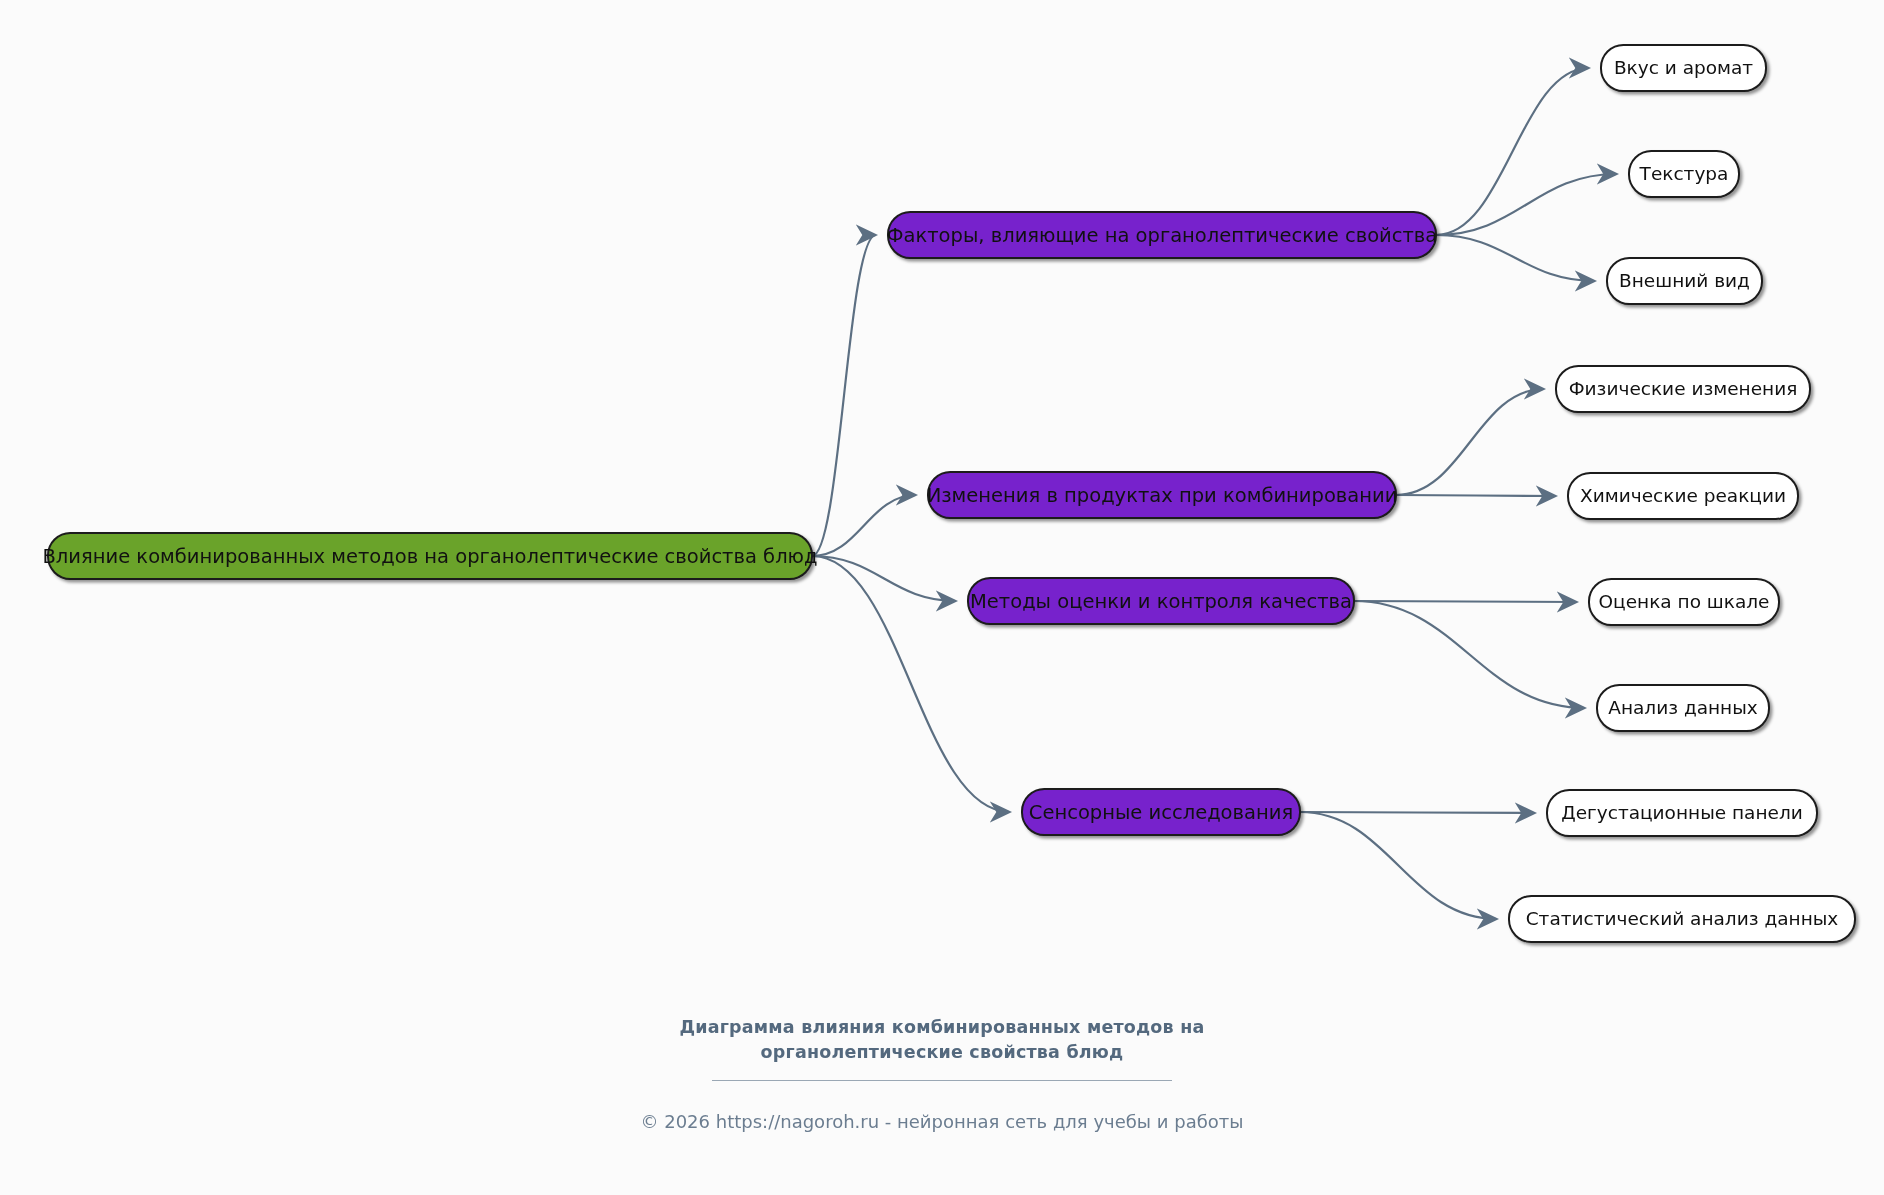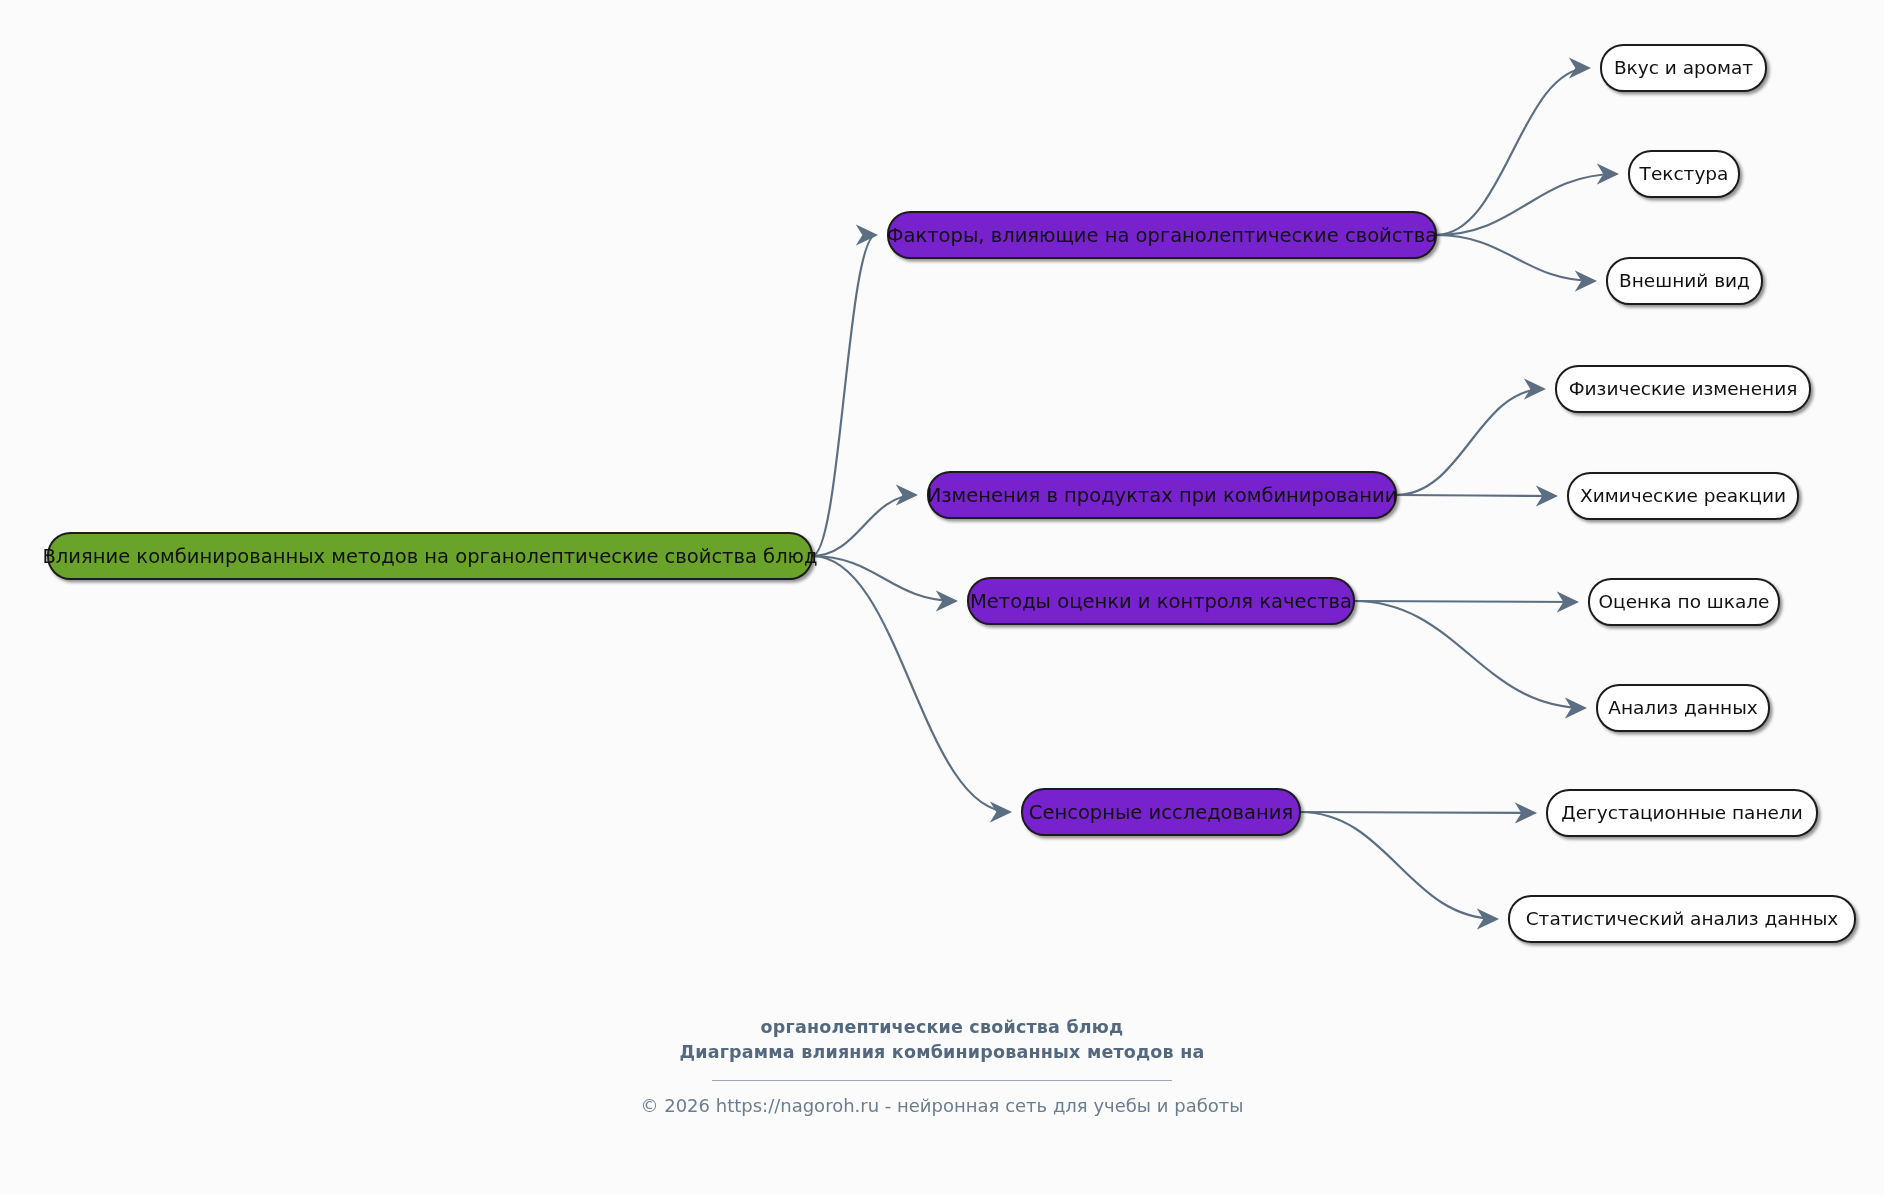--- a/index.html
+++ b/index.html
@@ -37,21 +37,21 @@
     line-height:1.45;letter-spacing:.2px;
     margin:0 auto;width:560px;
   }
   .footer-rule{
     width:460px;height:0;margin:14px auto 0 auto;
     border:0;border-top:1.6px solid #9aa7b4;
   }
   .footer-copy{
     font-family:"DejaVu Sans",sans-serif;
     font-size:18px;color:#6b7d90;
-    margin-top:14px;
+    margin-top:30px;
   }
 </style>
 </head>
 <body>
 
 <div id="stage">
   <svg id="map" xmlns="http://www.w3.org/2000/svg">
     <defs>
       <marker id="arrow" viewBox="0 0 12 12" refX="10" refY="6" markerWidth="11" markerHeight="11" orient="auto-start-reverse">
         <path d="M 0 0.8 L 11 6 L 0 11.2 L 3.2 6 Z" fill="#5c6f82"></path>
@@ -130,19 +130,19 @@
         </g>
         <g>
           <rect x="1509" y="896" width="346" height="46" rx="22.439024390243905" ry="22.439024390243905" class="nodeRect leaf" filter="url(#nshadow)"></rect>
           <text x="1682" y="920" class="nodeText leaf">Статистический анализ данных</text>
         </g>
       </g>
   </svg>
 
   <div class="footer">
     <div class="footer-title">
+      <div>Диаграмма влияния комбинированных методов на</div>
       <div>органолептические свойства блюд</div>
-      <div>Диаграмма влияния комбинированных методов на</div>
     </div>
     <hr class="footer-rule">
     <div class="footer-copy">© 2026 https://nagoroh.ru - нейронная сеть для учебы и работы</div>
   </div>
 </div>
 
 </body></html>

